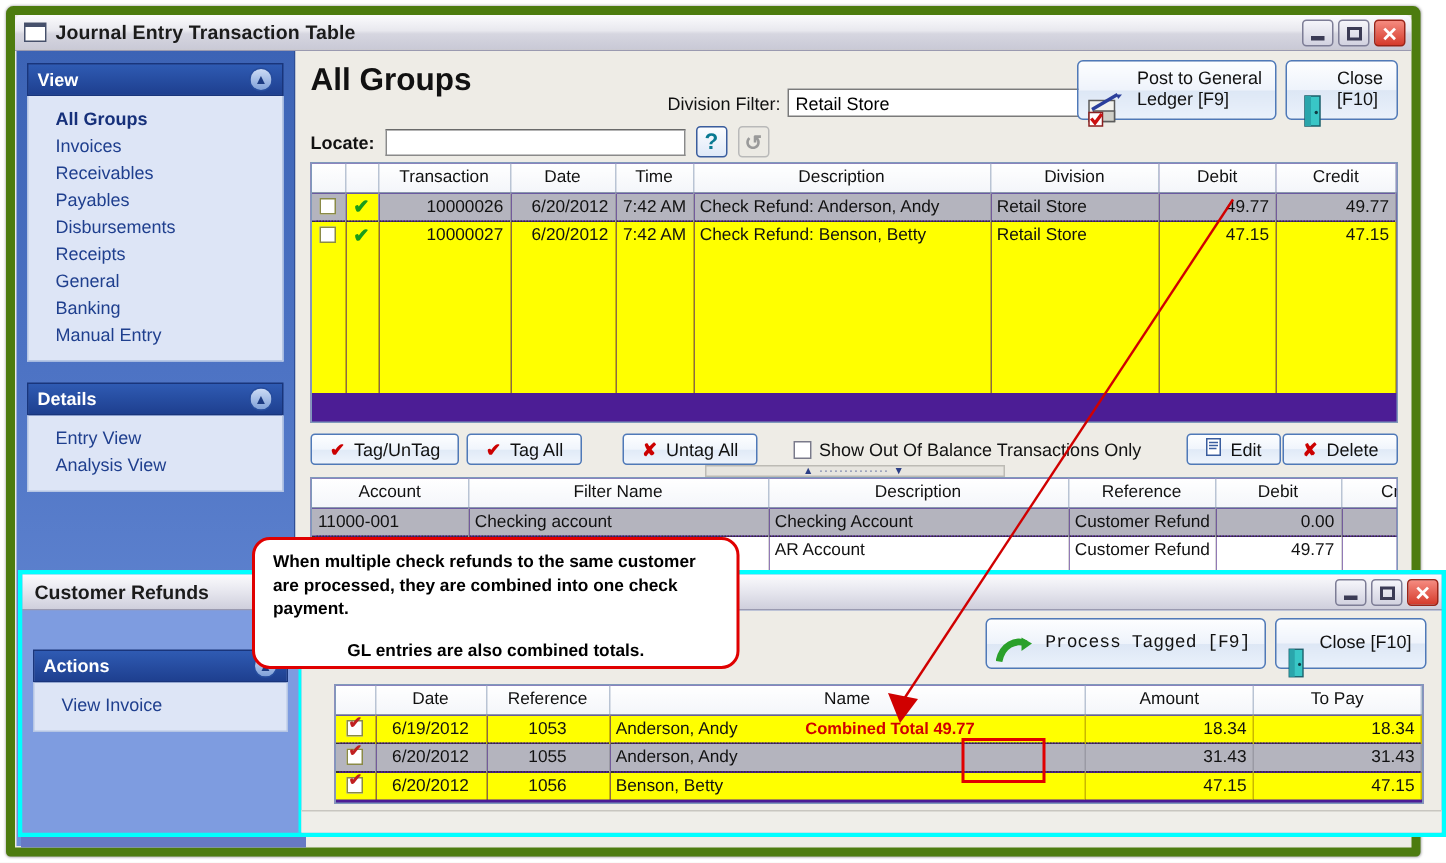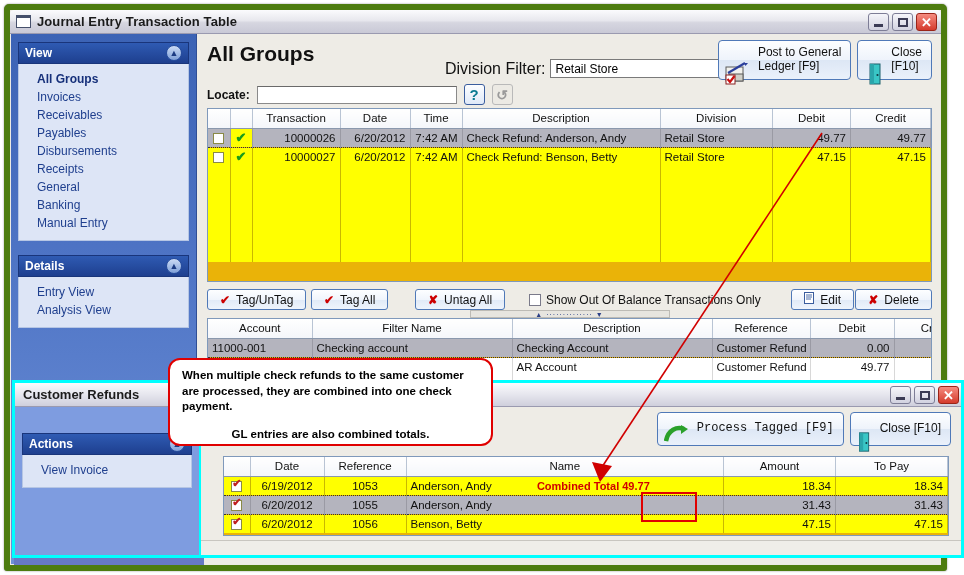--- a/index.html
+++ b/index.html
@@ -89,21 +89,21 @@
     background: #eeece6;
   }
   .page-title {
     position: absolute; left: 10px; top: 8px;
     font-size: 21px; font-weight: bold; color: #111;
   }
   .divfilter {
     position: absolute; left: 248px; top: 25px;
     display: flex; align-items: center; gap: 5px;
   }
-  .divfilter label { font-size: 16px; color: #111; }
+  .divfilter label { font-size: 12px; color: #111; }
   .combo {
     width: 218px; height: 19px; background: #fff;
     border: 1px solid #7a7a7a; display: flex; align-items: center;
     font-size: 12px; padding-left: 4px; position: relative; cursor: pointer;
   }
   .combo .arrowbox {
     position: absolute; right: 1px; top: 1px; width: 16px; height: 15px;
     background: linear-gradient(to bottom,#fdfdfd,#d4d4d4);
     border: 1px solid #9a9a9a;
     display: flex; align-items: center; justify-content: center;
@@ -135,21 +135,21 @@
     width: 21px; height: 21px; border-radius: 3px;
     border: 1px solid #3a5d9e;
     background: linear-gradient(to bottom,#fcfdff,#dfe9f8);
     display: flex; align-items: center; justify-content: center;
     cursor: pointer; font-weight: bold; color: #0a7a92; font-size: 15px;
   }
   .sq-btn.dim { border-color: #b9b9b9; color: #9a9a9a; background: #eceae4; font-size: 14px; }
 
   
   .grid {
-    position: absolute; background: #eab308; border: 1px solid #7f99bb;
+    position: absolute; background: #4c1d95; border: 1px solid #7f99bb;
     overflow: hidden;
   }
   .grid table { border-collapse: collapse; width: 100%; table-layout: fixed; font-size: 11.5px; }
   .grid th {
     background: linear-gradient(to bottom,#ffffff,#f4f6fa);
     border-right: 1px solid #b9c4d4; border-bottom: 1px solid #8a98ad;
     font-weight: normal; color: #111; text-align: center;
     height: 19px; padding: 0 4px; white-space: nowrap;
   }
   .grid td {

